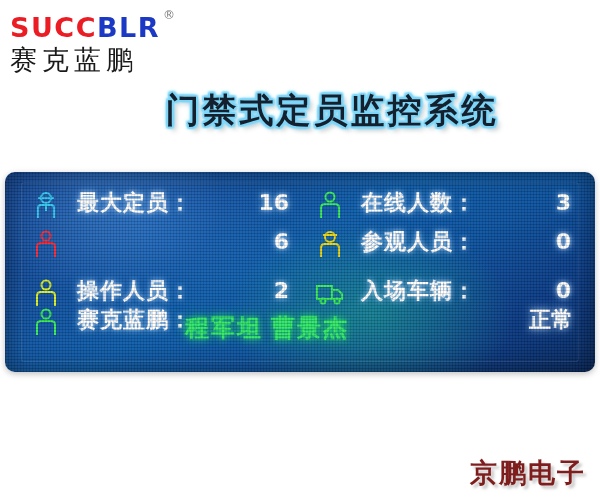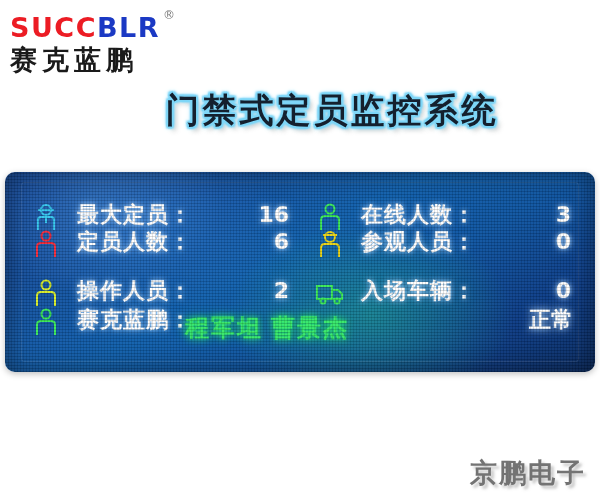--- a/index.html
+++ b/index.html
@@ -19,21 +19,21 @@
   }
   .brand-latin .s1{color:#ec1c24;}
   .brand-latin .s2{color:#1b39c4;}
   .brand-reg{
     display:inline-block;vertical-align:super;font-size:12px;
     color:#7a7a7a;font-weight:400;margin-left:3px;
     position:relative;top:-8px;
   }
   .brand-cn{
     font-family:"DejaVu Sans","Liberation Sans",sans-serif;
-    font-weight:700;font-size:27px;color:#1a1a1a;
+    font-weight:400;font-size:27px;color:#1a1a1a;
     letter-spacing:5px;line-height:32px;margin-top:1px;white-space:nowrap;
   }
 
   
   .title{
     position:absolute;left:0;top:88px;width:600px;text-align:center;
     font-size:34px;font-weight:700;letter-spacing:3px;
     color:#14202e;
     text-shadow:
        0 0 1px #7fd6f7, 0 0 2px #7fd6f7,
@@ -72,21 +72,21 @@
     background:radial-gradient(ellipse at center,rgba(120,190,255,.22),rgba(120,190,255,0) 70%);
     pointer-events:none;
   }
 
   .grid{position:absolute;inset:0;}
 
   .row{position:absolute;height:38px;}
   .col-left{left:26px;width:272px;}
   .col-right{left:310px;width:270px;}
 
-  .r0{top:27px;} .r1{top:54px;} .r2{top:103px;} .r3{top:132px;}
+  .r0{top:15px;} .r1{top:54px;} .r2{top:103px;} .r3{top:132px;}
 
   .ic{position:absolute;left:0;top:3px;width:30px;height:30px;}
   .lbl{
     position:absolute;left:46px;top:0;
     font-family:"DejaVu Sans","Liberation Sans",sans-serif;
     font-weight:700;font-size:22px;line-height:32px;color:#ffffff;
     letter-spacing:1px;white-space:nowrap;
     text-shadow:0 0 5px rgba(170,215,255,.95),0 0 10px rgba(120,180,255,.55);
   }
   .val{
@@ -106,21 +106,21 @@
     position:absolute;right:22px;top:132px;
     font-family:"DejaVu Sans","Liberation Sans",sans-serif;
     font-weight:700;font-size:22px;line-height:32px;color:#ffffff;
     text-shadow:0 0 6px rgba(190,225,255,.95),0 0 13px rgba(130,185,255,.6);
   }
 
   
   .footer{
     position:absolute;right:14px;top:455px;
     font-family:"DejaVu Sans","Liberation Sans",sans-serif;
-    font-weight:700;font-size:27px;color:#737373;letter-spacing:2px;
+    font-weight:700;font-size:27px;color:#7f1d1d;letter-spacing:2px;
     text-shadow:3px 3px 3px rgba(150,150,150,.55);white-space:nowrap;
   }
 </style>
 </head>
 <body>
 
 <div id="root">
 
   <div class="brand">
     <div class="brand-latin">
@@ -155,21 +155,20 @@
       <div class="row col-left r1">
         <span class="ic">
           <svg width="30" height="30" viewBox="0 0 30 30">
             <g fill="none" stroke="#f42b3c" stroke-width="2" stroke-linecap="square">
               <circle cx="15" cy="7" r="4.5"></circle>
               <path d="M6 27 V18 Q6 14 10 14 H20 Q24 14 24 18 V27"></path>
               <line x1="10" y1="14" x2="20" y2="14"></line>
             </g>
           </svg>
         </span>
-        <span class="lbl">定员人数：</span>
         <span class="val">6</span>
       </div>
 
       <div class="row col-left r2">
         <span class="ic">
           <svg width="30" height="30" viewBox="0 0 30 30">
             <g fill="none" stroke="#d8ee2a" stroke-width="2" stroke-linecap="square">
               <circle cx="15" cy="7" r="4.5"></circle>
               <path d="M6 27 V18 Q6 14 10 14 H20 Q24 14 24 18 V27"></path>
               <line x1="10" y1="14" x2="20" y2="14"></line>

